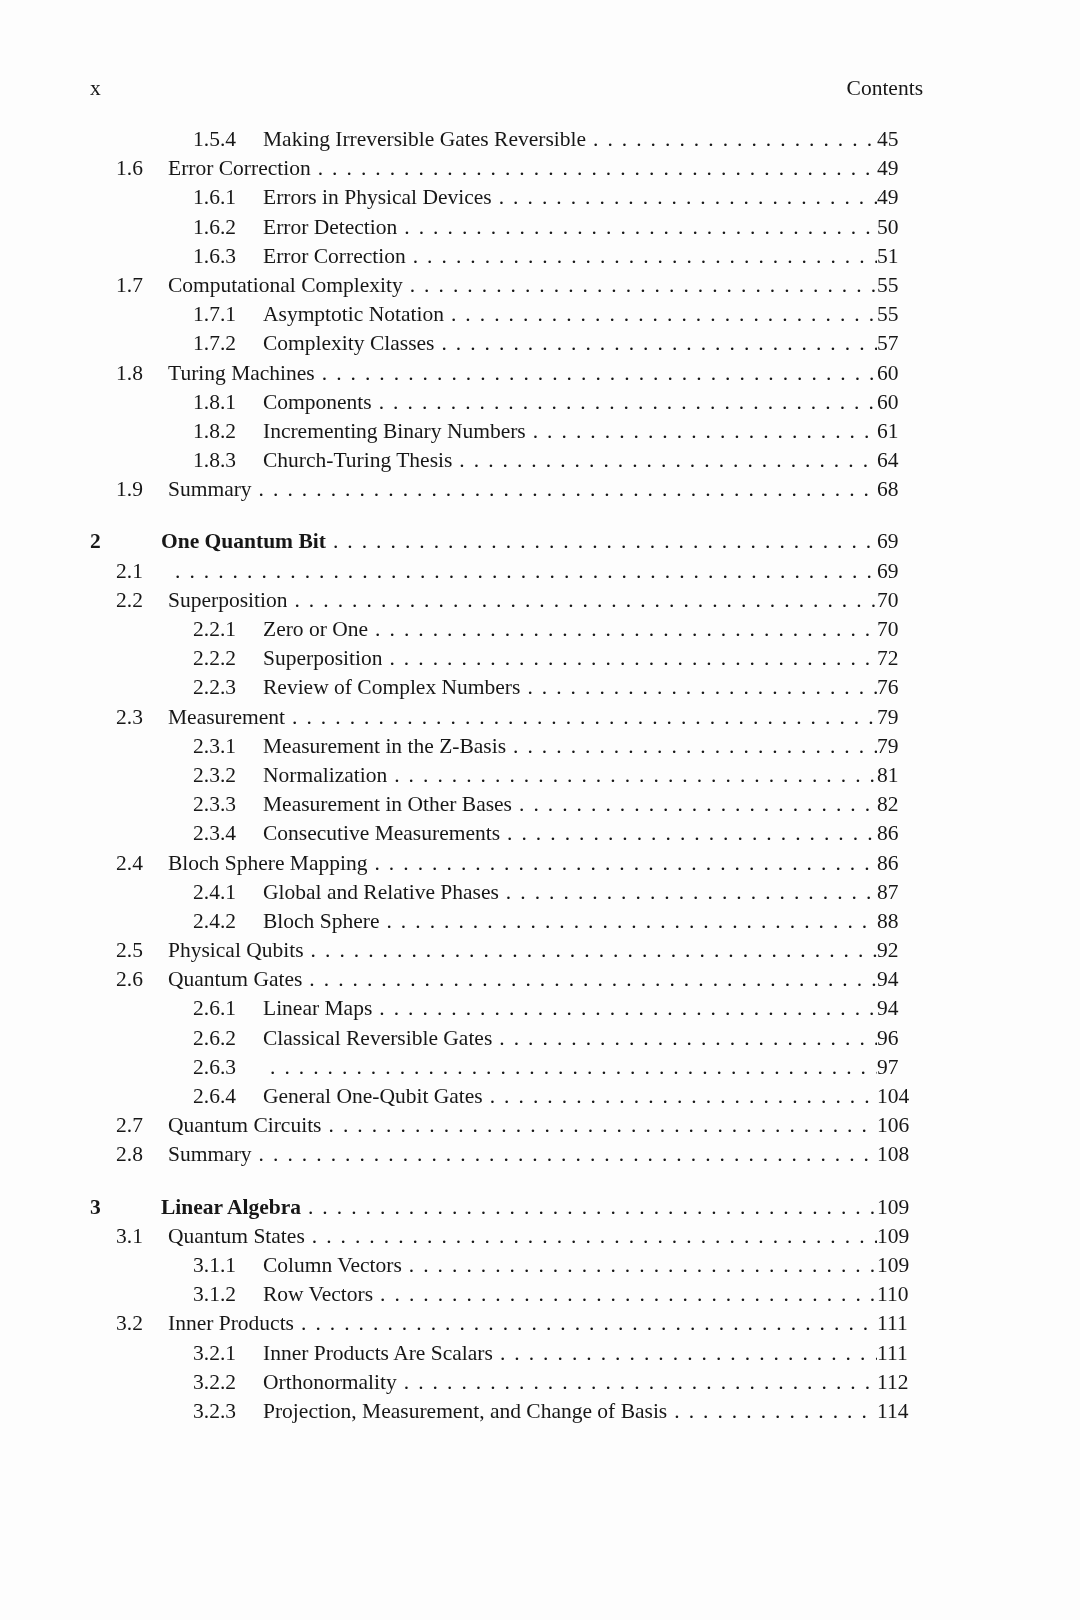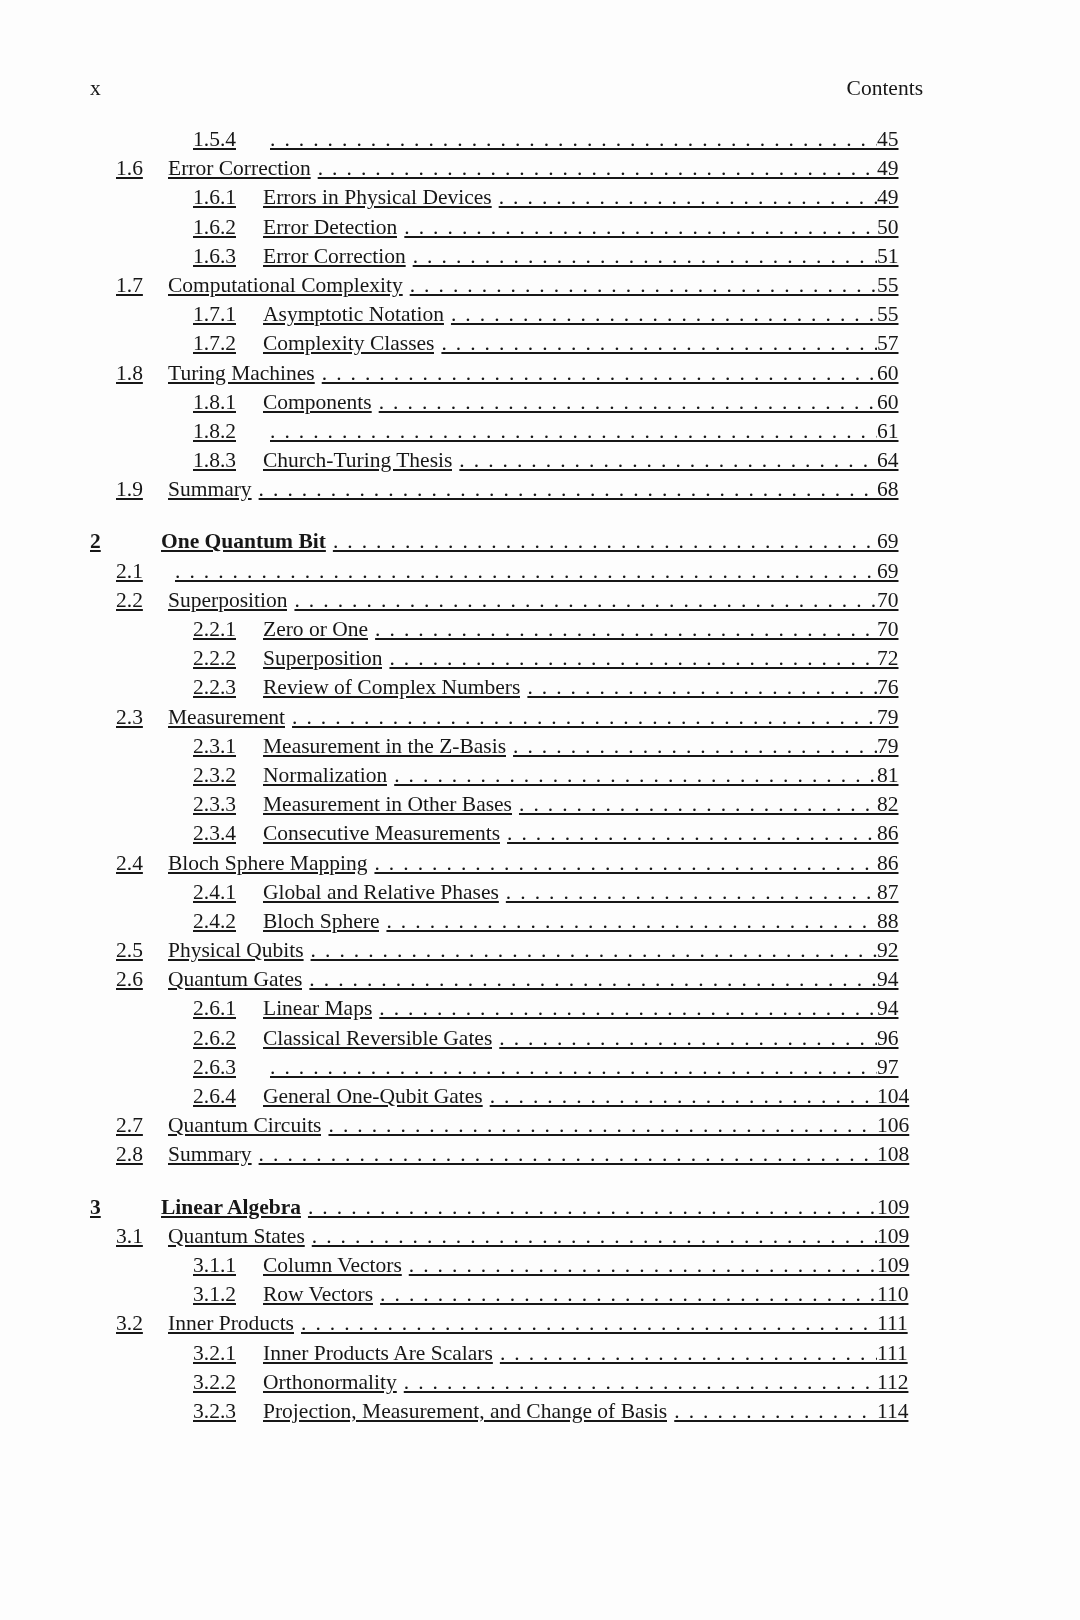--- a/index.html
+++ b/index.html
@@ -15,21 +15,21 @@
     font-size: 21.5px;
     color: #171717;
     overflow: hidden;
   }
   .running-head {
     display: flex;
     justify-content: space-between;
     align-items: baseline;
     line-height: 29px;
   }
-  .toc { margin-top: 22px; text-decoration: underline; }
+  .toc { margin-top: 22px; }
   .row {
     display: flex;
     align-items: baseline;
     line-height: 29.2px;
     height: 29.2px;
   }
   .row.chapter { margin-top: 23px; }
   .num { flex: 0 0 auto; white-space: nowrap; }
   .chapter .num { width: 53px; font-weight: 700; }
   .chapter .title { font-weight: 700; margin-left: 18px; }
@@ -56,20 +56,21 @@
 <body>
 
 <div class="page">
   <div class="running-head">
     <span>x</span>
     <span>Contents</span>
   </div>
   <div class="toc">
       <div class="row subsection">
     <span class="num">1.5.4</span>
+    <span class="title">Making Irreversible Gates Reversible</span>
     <span class="leader">........................................................................................................................</span>
     <span class="pagenum">45</span>
   </div>
       <div class="row section">
     <span class="num">1.6</span>
     <span class="title">Error Correction</span>
     <span class="leader">........................................................................................................................</span>
     <span class="pagenum">49</span>
   </div>
       <div class="row subsection">
@@ -115,20 +116,21 @@
     <span class="pagenum">60</span>
   </div>
       <div class="row subsection">
     <span class="num">1.8.1</span>
     <span class="title">Components</span>
     <span class="leader">........................................................................................................................</span>
     <span class="pagenum">60</span>
   </div>
       <div class="row subsection">
     <span class="num">1.8.2</span>
+    <span class="title">Incrementing Binary Numbers</span>
     <span class="leader">........................................................................................................................</span>
     <span class="pagenum">61</span>
   </div>
       <div class="row subsection">
     <span class="num">1.8.3</span>
     <span class="title">Church-Turing Thesis</span>
     <span class="leader">........................................................................................................................</span>
     <span class="pagenum">64</span>
   </div>
       <div class="row section">

